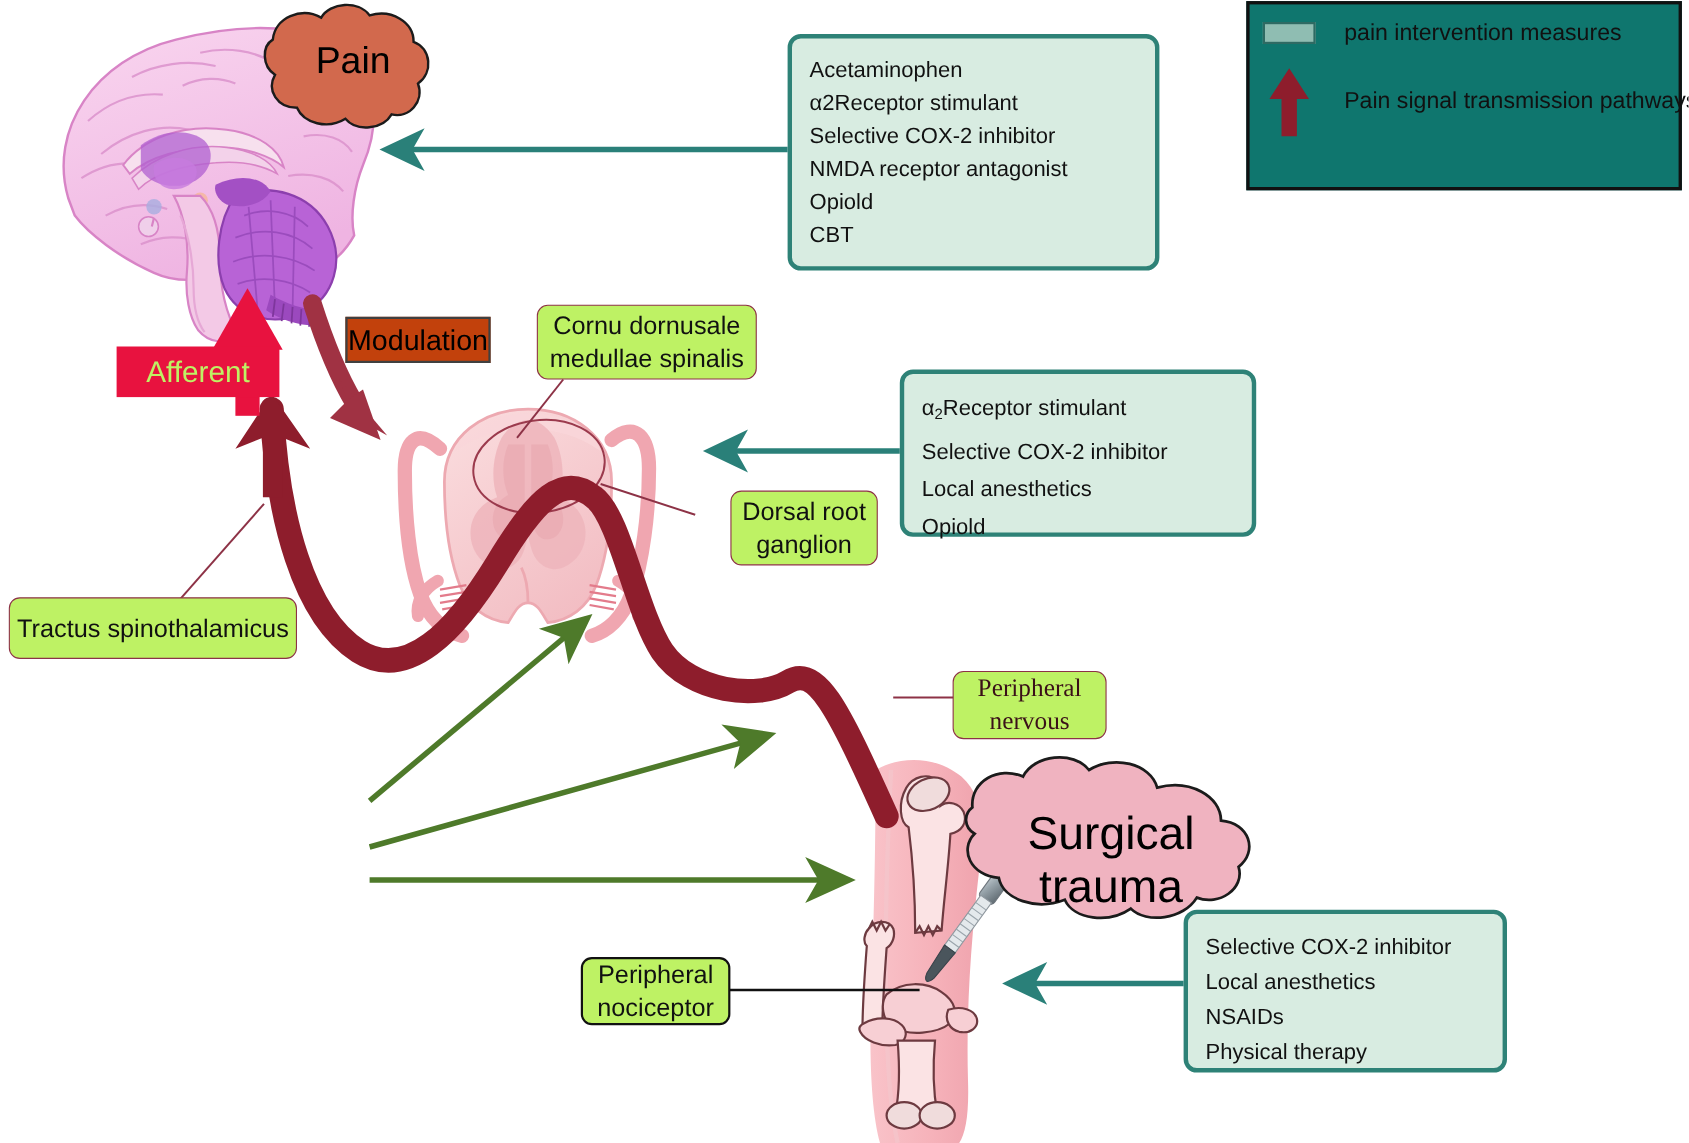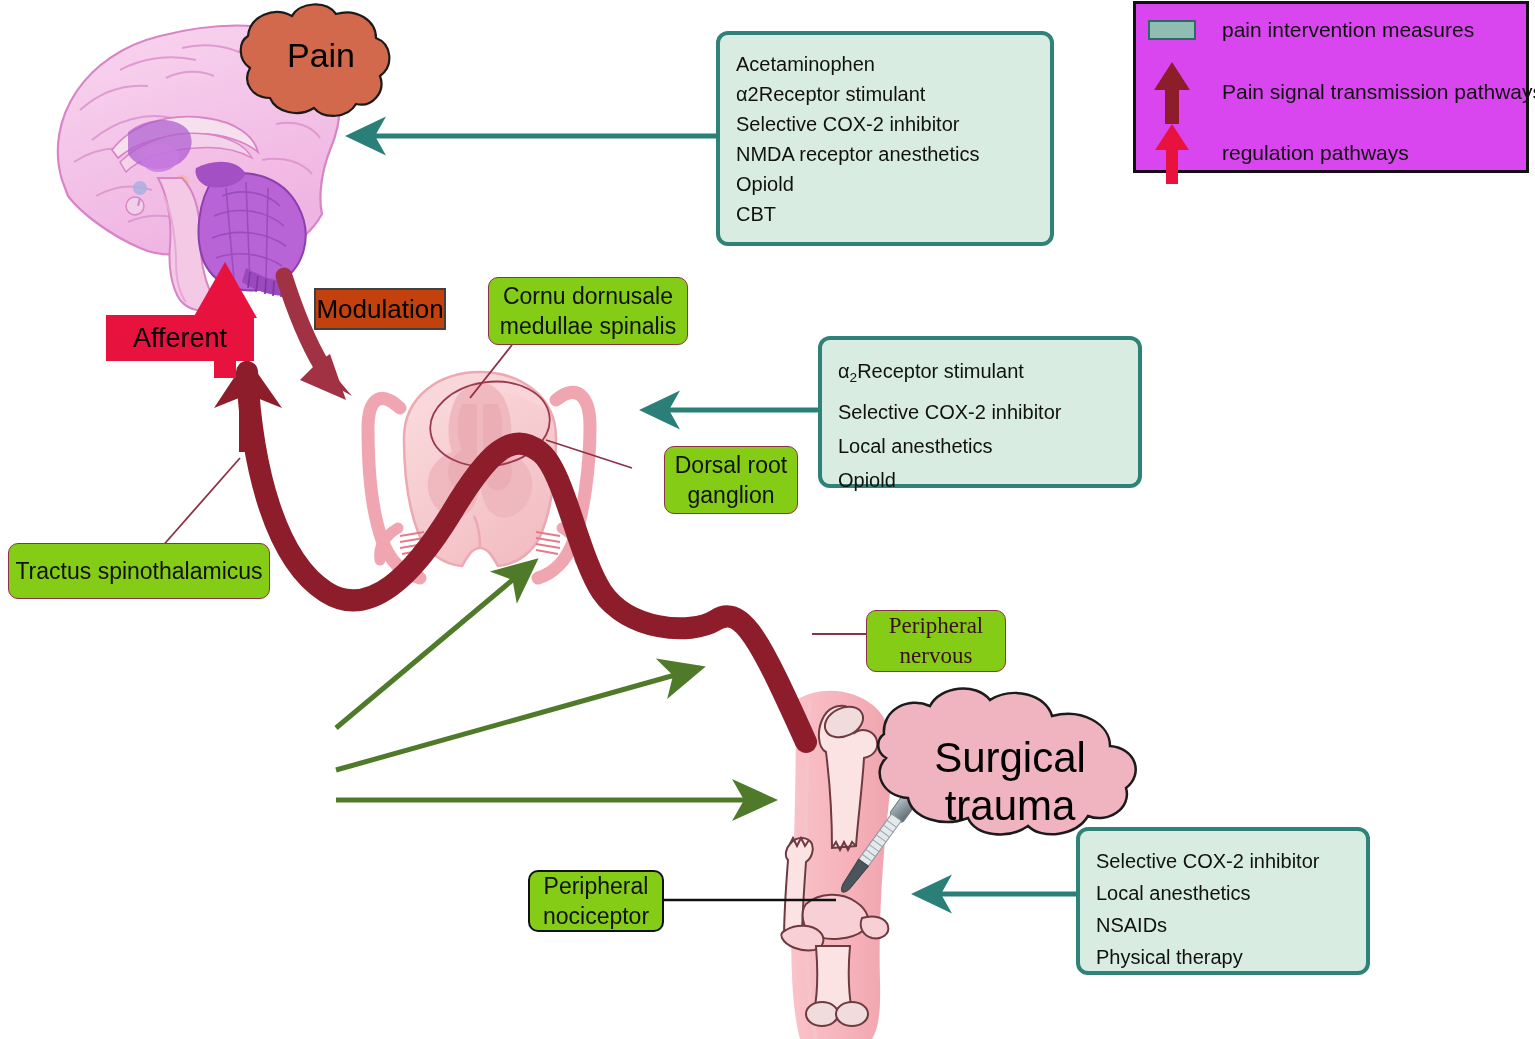--- a/index.html
+++ b/index.html
@@ -12,42 +12,42 @@
   .box{position:absolute;box-sizing:border-box;}
 
   .teal-box{
     background:#d8ece1;border:4px solid #2e8277;border-radius:12px;
     color:#111;font-size:20px;line-height:30px;padding:14px 16px;
   }
   .teal-box.center{text-align:center;display:flex;flex-direction:column;
                    justify-content:center;align-items:center;}
 
   .pink-box{
-    background:#84cc16;border:1.5px solid #8d3246;border-radius:10px;
+    background:#bef264;border:1.5px solid #8d3246;border-radius:10px;
     color:#111;font-size:23px;line-height:30px;text-align:center;
     display:flex;flex-direction:column;justify-content:center;align-items:center;
   }
   .pink-box.serif{font-family:"Liberation Serif",serif;color:#3a1018;}
 
   .crimson-box{
-    background:#e8123f;border:none;border-radius:0;color:#000000;
+    background:#e8123f;border:none;border-radius:0;color:#bef264;
     font-size:27px;display:flex;align-items:center;justify-content:center;
   }
   .salmon-box{
     background:#c2410c;border:2px solid #404040;border-radius:0;color:#000;
     font-size:26px;display:flex;align-items:center;justify-content:center;
   }
 
   
   .cloud-label{position:absolute;width:100%;text-align:center;color:#000;
                pointer-events:none;}
 
   
   #legend{position:absolute;left:1133px;top:1px;width:396px;height:172px;
-          background:#d946ef;border:3px solid #111;box-sizing:border-box;}
+          background:#0f766e;border:3px solid #111;box-sizing:border-box;}
   .lg-row{position:absolute;display:flex;align-items:center;}
   .lg-text{font-size:21px;color:#111;white-space:nowrap;}
   .lg-swatch{width:48px;height:20px;background:#8fbdb2;border:2px solid #2e6a63;
              box-sizing:border-box;}
 
   .sub{font-size:0.68em;vertical-align:-0.28em;}
 </style>
 </head>
 <body>
 
@@ -337,21 +337,21 @@
   <div class="box pink-box" style="left:528px;top:870px;width:136px;height:62px;
        border:2px solid #111;">
     <span>Peripheral</span>
     <span>nociceptor</span>
   </div>
 
   <div class="box teal-box" style="left:716px;top:31px;width:338px;height:215px;">
     <div>Acetaminophen</div>
     <div>α2Receptor stimulant</div>
     <div>Selective COX-2 inhibitor</div>
-    <div>NMDA receptor anesthetics</div>
+    <div>NMDA receptor antagonist</div>
     <div>Opiold</div>
     <div>CBT</div>
   </div>
 
   <div class="box teal-box" style="left:818px;top:336px;width:324px;height:152px;
        line-height:34px;">
     <div>α<span class="sub">2</span>Receptor stimulant</div>
     <div>Selective COX-2 inhibitor</div>
     <div>Local anesthetics</div>
     <div>Opiold</div>
@@ -372,21 +372,15 @@
       <div class="lg-text" style="margin-left:26px;">pain intervention measures</div>
     </div>
 
     <div class="lg-row" style="left:12px;top:56px;">
       <svg width="48" height="64" viewBox="0 0 48 64">
         <path d="M24,2 L6,30 L17,30 L17,64 L31,64 L31,30 L42,30 Z" fill="#8e1d2c"></path>
       </svg>
       <div class="lg-text" style="margin-left:26px;">Pain signal transmission pathways</div>
     </div>
 
-    <div class="lg-row" style="left:12px;top:118px;">
-      <svg width="48" height="62" viewBox="0 0 48 62">
-        <path d="M24,2 L7,28 L18,28 L18,62 L30,62 L30,28 L41,28 Z" fill="#e8123f"></path>
-      </svg>
-      <div class="lg-text" style="margin-left:26px;">regulation pathways</div>
-    </div>
   </div>
 
 </div>
 
 </body></html>

